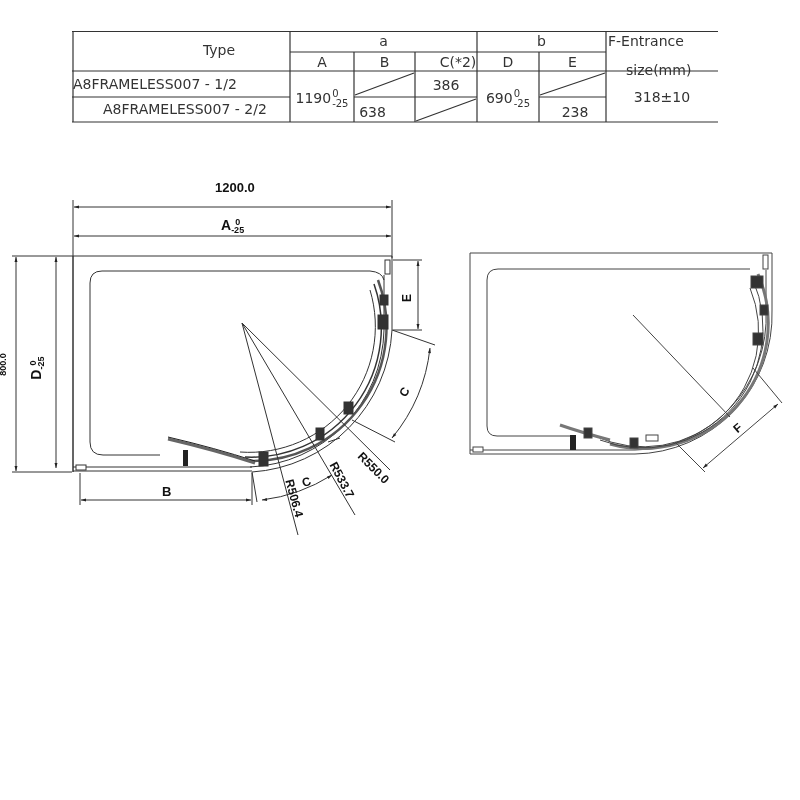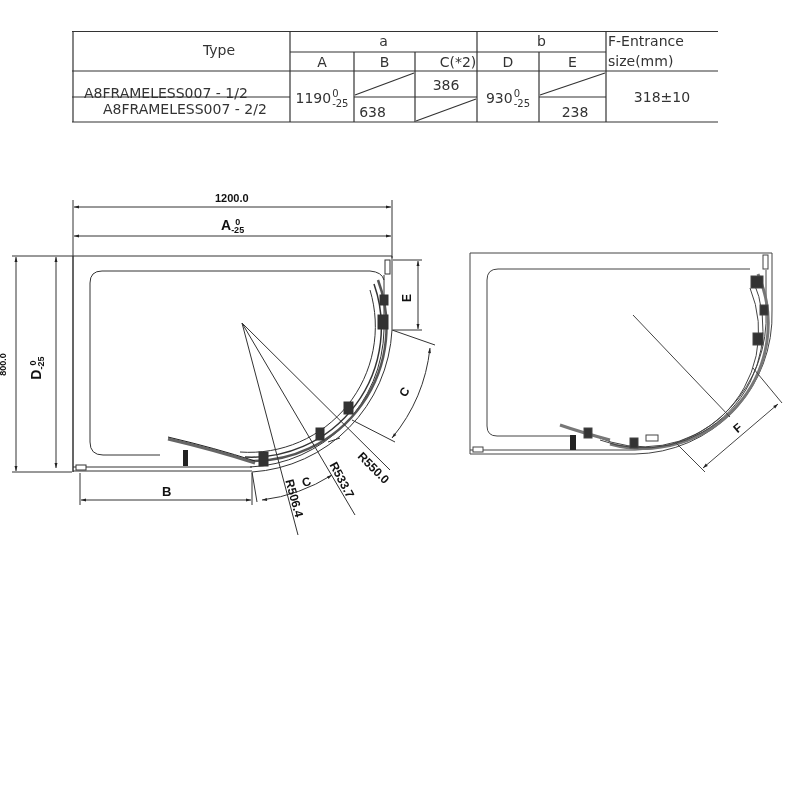--- a/index.html
+++ b/index.html
@@ -47,32 +47,32 @@
 
   <div class="cell" style="left:0; width:262px; top:12px;margin-left:16px;">Type</div>
   <div class="cell" style="left:218px; width:187px; top:3px;">a</div>
   <div class="cell" style="left:405px; width:129px; top:3px;">b</div>
   <div class="cell" style="left:218px; width:64px; top:24px;">A</div>
   <div class="cell" style="left:282px; width:61px; top:24px;">B</div>
   <div class="cell" style="left:343px; width:86px; top:24px;">C(*2)</div>
   <div class="cell" style="left:405px; width:62px; top:24px;">D</div>
   <div class="cell" style="left:467px; width:67px; top:24px;">E</div>
   <div class="cell left" style="left:536px; top:3px;">F-Entrance</div>
-  <div class="cell left" style="left:536px; top:23px;">size(mm)</div>
-
-  <div class="cell left" style="left:12px; top:46px;margin-top:9px;">A8FRAMELESS007 - 1/2</div>
+  <div class="cell left" style="left:536px; top:32px;padding-left:18px;">size(mm)</div>
+
+  <div class="cell left" style="left:1px; top:46px;">A8FRAMELESS007 - 1/2</div>
   <div class="cell left" style="left:3px; top:71px;margin-left:28px;">A8FRAMELESS007 - 2/2</div>
 
   <div class="cell" style="left:218px; width:64px; top:58px;">
     <span>1190</span><span class="tol"><span>0</span><span>-25</span></span>
   </div>
   <div class="cell" style="left:343px; width:62px; top:47px;">386</div>
   <div class="cell" style="left:270px; width:61px; top:74px;">638</div>
   <div class="cell" style="left:405px; width:62px; top:58px;">
-    <span>930</span><span class="tol"><span>0</span><span>-25</span></span>
+    <span>690</span><span class="tol"><span>0</span><span>-25</span></span>
   </div>
   <div class="cell" style="left:467px; width:72px; top:74px;">238</div>
   <div class="cell" style="left:534px; width:112px; top:59px;">318±10</div>
 </div>
 
 <div class="drawing" style="left:0; top:180px; width:460px; height:370px;">
   <svg width="460" height="370">
     <defs>
       <marker id="arr" viewBox="0 0 10 10" refX="10" refY="5" markerWidth="7" markerHeight="5" orient="auto-start-reverse">
         <path d="M0,2 L10,5 L0,8 z" fill="#222"></path>
@@ -135,21 +135,21 @@
       <path d="M262,320 A170,170 0 0 0 332,295" marker-start="url(#arr)" marker-end="url(#arr)"></path>
 
       <line x1="80" y1="293" x2="80" y2="325"></line>
       <line x1="252" y1="293" x2="252" y2="325"></line>
       <line x1="81" y1="320" x2="251" y2="320" marker-start="url(#arr)" marker-end="url(#arr)"></line>
 
       <line x1="328" y1="262" x2="340" y2="258"></line>
     </g>
   </svg>
 
-  <div class="dim-label" style="left:215px; top:13px; font-size:11px;">1200.0</div>
+  <div class="dim-label" style="left:215px; top:1px; font-size:13px;">1200.0</div>
   <div class="dim-label" style="left:221px; top:38px; font-size:14px;">
     <span>A</span><span style="display:inline-block; font-size:9px; line-height:8px; vertical-align:middle;"><span style="display:block; text-align:center;">0</span><span style="display:block;">-25</span></span>
   </div>
   <div class="dim-label" style="left:-8px; top:180px; font-size:9px; transform:rotate(-90deg);">800.0</div>
   <div class="dim-label" style="left:26px; top:180px; font-size:14px; transform:rotate(-90deg);">
     <span>D</span><span style="display:inline-block; font-size:9px; line-height:8px; vertical-align:middle;"><span style="display:block; text-align:center;">0</span><span style="display:block;">-25</span></span>
   </div>
   <div class="dim-label" style="left:162px; top:305px; font-size:13px;">B</div>
   <div class="dim-label" style="left:403px; top:112px; font-size:12px; transform:rotate(-90deg);">E</div>
   <div class="dim-label" style="left:400px; top:206px; font-size:12px; transform:rotate(-60deg);">C</div>

